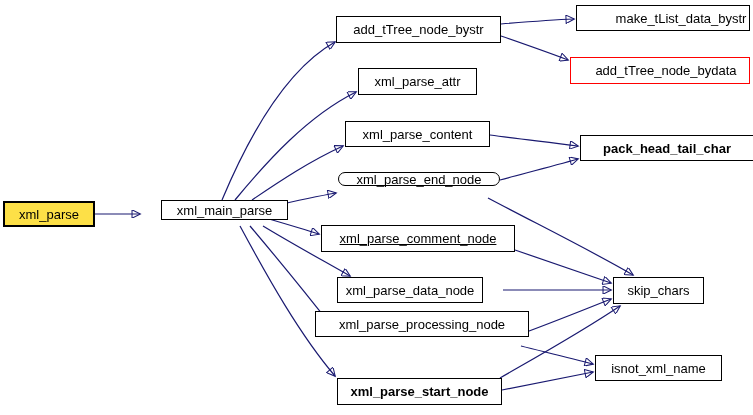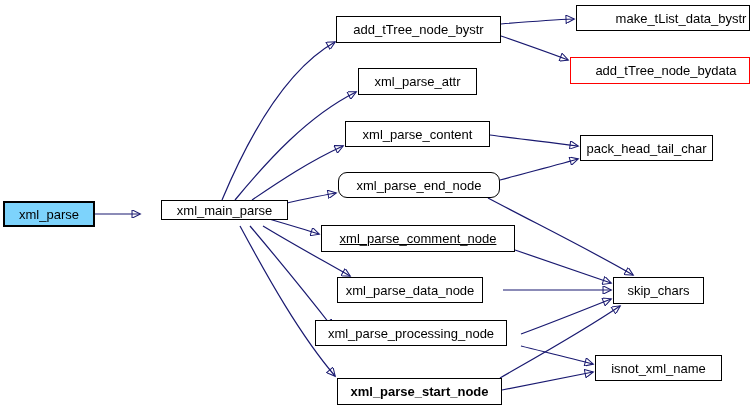--- a/index.html
+++ b/index.html
@@ -25,21 +25,21 @@
     background: #ffffff;
     display: flex;
     align-items: center;
     justify-content: center;
     font-size: 13px;
     color: #000000;
     white-space: nowrap;
     cursor: pointer;
   }
   .node--current {
-    background: #7dd3fc;
+    background: #fde047;
     border-width: 2px;
     cursor: default;
   }
   .node--truncated {
     border: 1.5px solid #ff0000;
   }
 </style>
 </head>
 <body>
 
@@ -76,33 +76,33 @@
   <div class="node node--current" style="left:3px; top:201px; width:92px; height:26px;">xml_parse</div>
 
   <div class="node" style="left:134px; top:200px; width:127px; height:20px;margin-left:27px;">xml_main_parse</div>
 
   <div class="node" style="left:336px; top:16px; width:165px; height:27px;">add_tTree_node_bystr</div>
 
   <div class="node" style="left:358px; top:68px; width:119px; height:27px;">xml_parse_attr</div>
 
   <div class="node" style="left:345px; top:121px; width:145px; height:26px;">xml_parse_content</div>
 
-  <div class="node" style="left:338px; top:172px; width:162px; height:26px;border-radius:9px;">xml_parse_end_node</div>
+  <div class="node" style="left:338px; top:172px; width:162px; height:14px;border-radius:9px;">xml_parse_end_node</div>
 
   <div class="node" style="left:321px; top:225px; width:194px; height:27px;text-decoration:underline;">xml_parse_comment_node</div>
 
   <div class="node" style="left:337px; top:277px; width:146px; height:26px;">xml_parse_data_node</div>
 
-  <div class="node" style="left:315px; top:320px; width:192px; height:26px;text-align:center;">xml_parse_processing_node</div>
+  <div class="node" style="left:315px; top:311px; width:214px; height:26px;text-align:center;">xml_parse_processing_node</div>
 
   <div class="node" style="left:337px; top:378px; width:165px; height:27px;font-weight:bold;">xml_parse_start_node</div>
 
   <div class="node" style="left:576px; top:5px; width:174px; height:26px;padding-left:36px;">make_tList_data_bystr</div>
 
   <div class="node node--truncated" style="left:570px; top:57px; width:180px; height:27px;padding-left:12px;">add_tTree_node_bydata</div>
 
-  <div class="node" style="left:580px; top:135px; width:133px; height:26px;">pack_head_tail_char</div>
+  <div class="node" style="left:580px; top:135px; width:174px; height:26px;font-weight:bold;">pack_head_tail_char</div>
 
   <div class="node" style="left:613px; top:277px; width:91px; height:27px;">skip_chars</div>
 
   <div class="node" style="left:595px; top:355px; width:127px; height:26px;">isnot_xml_name</div>
 
 </div>
 
 </body></html>

